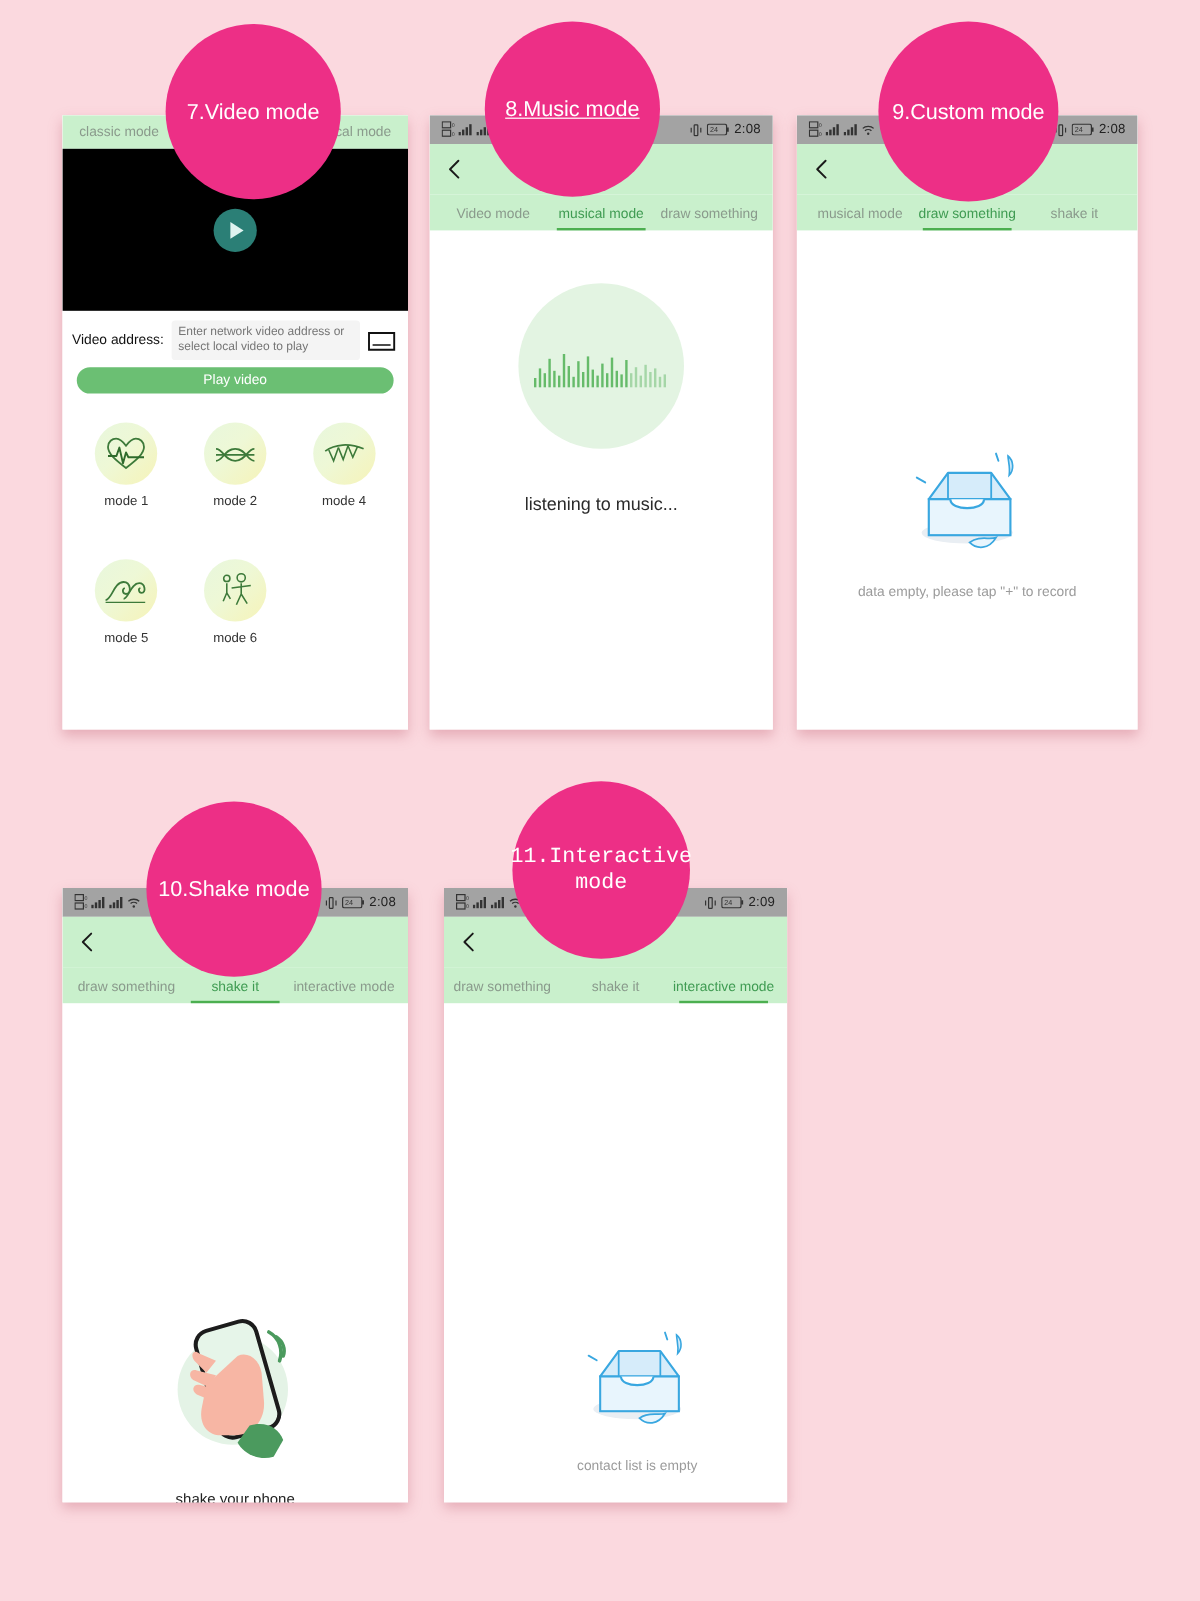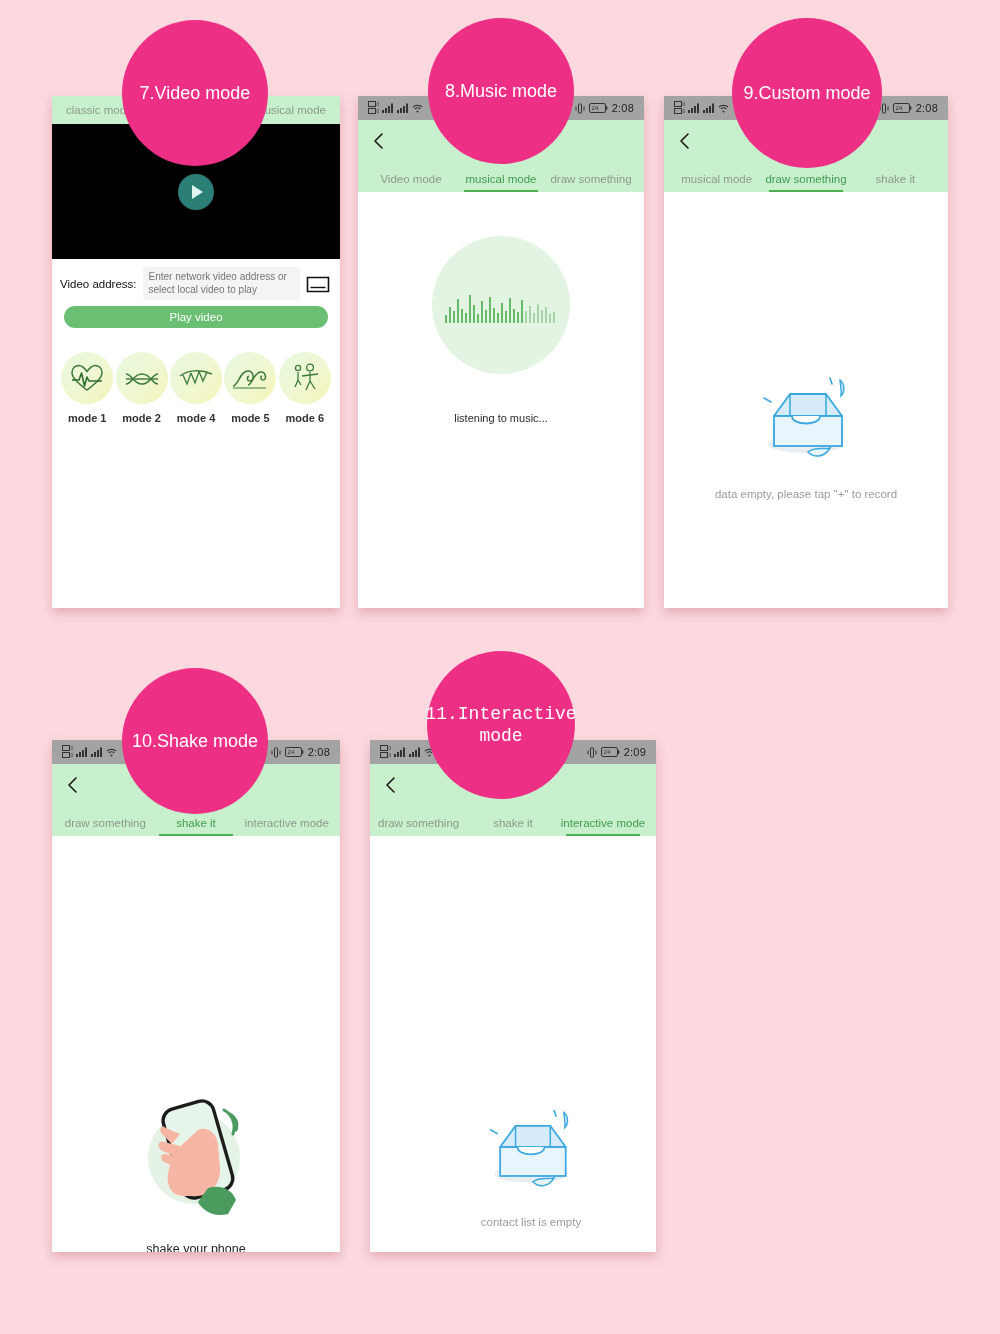--- a/index.html
+++ b/index.html
@@ -92,39 +92,39 @@
     min-height: 28px; resize: none; overflow: hidden;
   }
   .folder-icon { width: 24px; height: 19px; }
   .play-video-btn {
     margin: 0 12px 10px 12px; height: 22px;
     background: #6bbf73; border-radius: 11px;
     display: flex; align-items: center; justify-content: center;
     color: #fff; font-size: 11.5px;
   }
   .mode-grid {
-    display: grid; grid-template-columns: repeat(5, 1fr);
-    padding: 14px 8px 0 8px; font-weight: bold;
+    display: grid; grid-template-columns: repeat(3, 1fr);
+    row-gap: 42px; padding: 14px 8px 0 8px;
   }
   .mode-cell { display: flex; flex-direction: column; align-items: center; }
   .mode-circle {
     width: 52px; height: 52px; border-radius: 50%;
     background: linear-gradient(135deg, #e8f7dd 0%, #eef8d6 45%, #f6f3b8 100%);
     display: flex; align-items: center; justify-content: center;
   }
   .mode-label { margin-top: 8px; font-size: 11px; color: #333; }
 
   
   .music-body { display: flex; flex-direction: column; align-items: center; padding-top: 44px; }
   .music-circle {
     width: 138px; height: 138px; border-radius: 50%;
     background: #e3f4e2; display: flex;
     align-items: center; justify-content: center;
   }
-  .music-caption { margin-top: 38px; font-size: 11px; color: #2b2b2b; }
+  .music-caption { margin-top: 38px; font-size: 15px; color: #2b2b2b; }
 
   
   .empty-body {
     display: flex; flex-direction: column;
     align-items: center; justify-content: flex-start;
   }
   .empty-caption { font-size: 11.5px; color: #9b9b9b; margin-top: 12px; }
 
   
   .shake-caption { font-size: 12.5px; color: #222; margin-top: 22px; font-weight: 500; }
@@ -543,23 +543,23 @@
           <path d="M80 6 L82 12" stroke="#39a7e0" stroke-width="1.6" stroke-linecap="round"></path>
           <path d="M14 26 L21 30" stroke="#39a7e0" stroke-width="1.6" stroke-linecap="round"></path>
           <path d="M58 80 C66 74 74 78 80 76 C74 86 64 86 58 80 Z" fill="#e8f5fd" stroke="#39a7e0" stroke-width="1.5"></path>
         </svg>
         <div class="empty-caption" style="margin-top:22px;">contact list is empty</div>
       </div>
 
     </div>
   </div>
 
-  <div class="badge" style="left:122px; top:20px; width:146px; height:146px;">7.Video mode</div>
-
-  <div class="badge" style="left:428px; top:18px; width:146px; height:146px;">8.Music mode</div>
+  <div class="badge" style="left:138px; top:20px; width:146px; height:146px;">7.Video mode</div>
+
+  <div class="badge" style="left:404px; top:18px; width:146px; height:146px;text-decoration:underline;">8.Music mode</div>
 
   <div class="badge" style="left:732px; top:18px; width:150px; height:150px;">9.Custom mode</div>
 
   <div class="badge" style="left:122px; top:668px; width:146px; height:146px;">10.Shake mode</div>
 
   <div class="badge" style="left:427px; top:651px; width:148px; height:148px;font-family:Liberation Mono, monospace;">11.Interactive mode</div>
 
 </div>
 
 </body></html>

